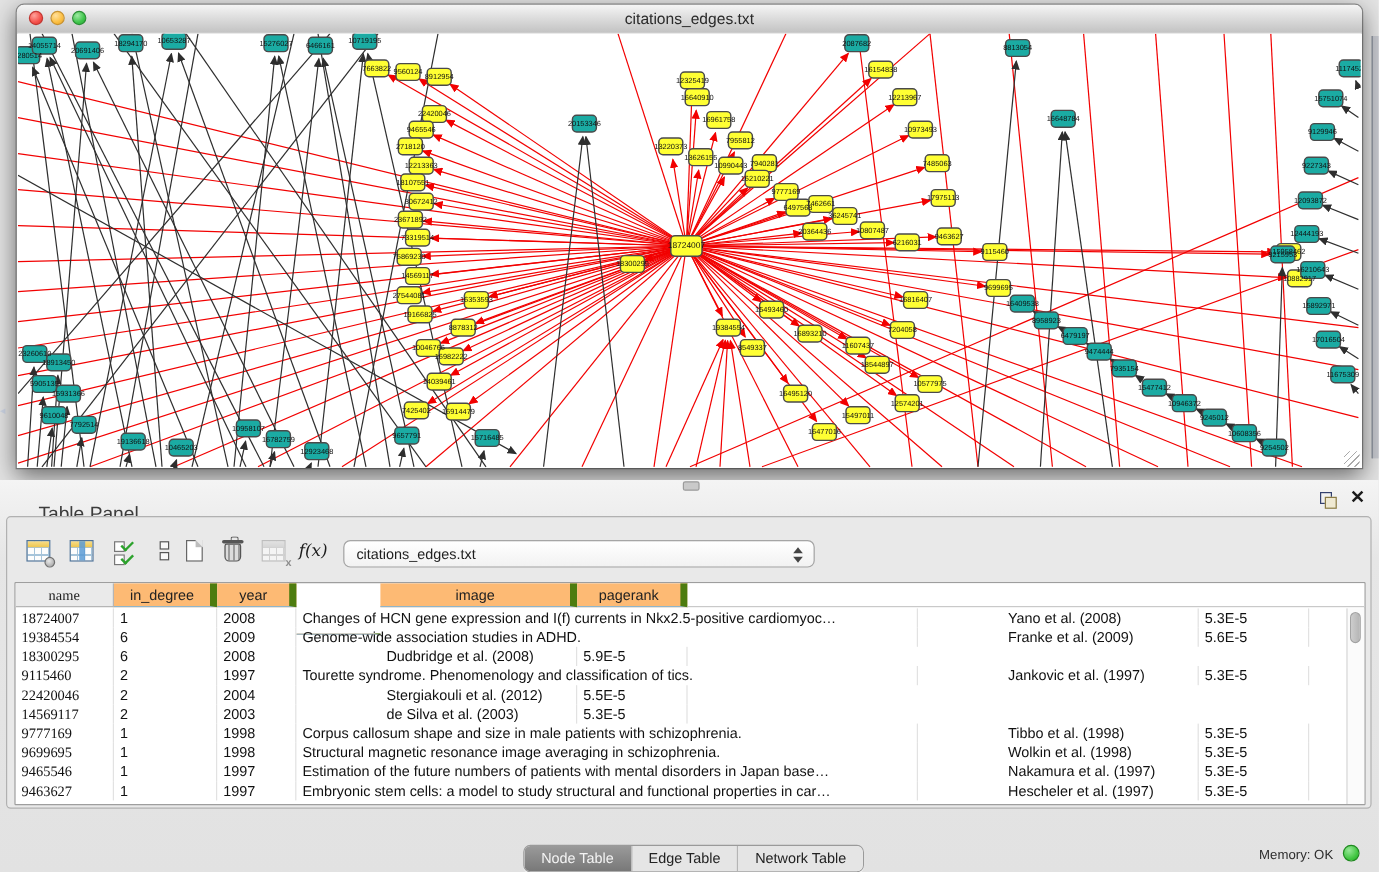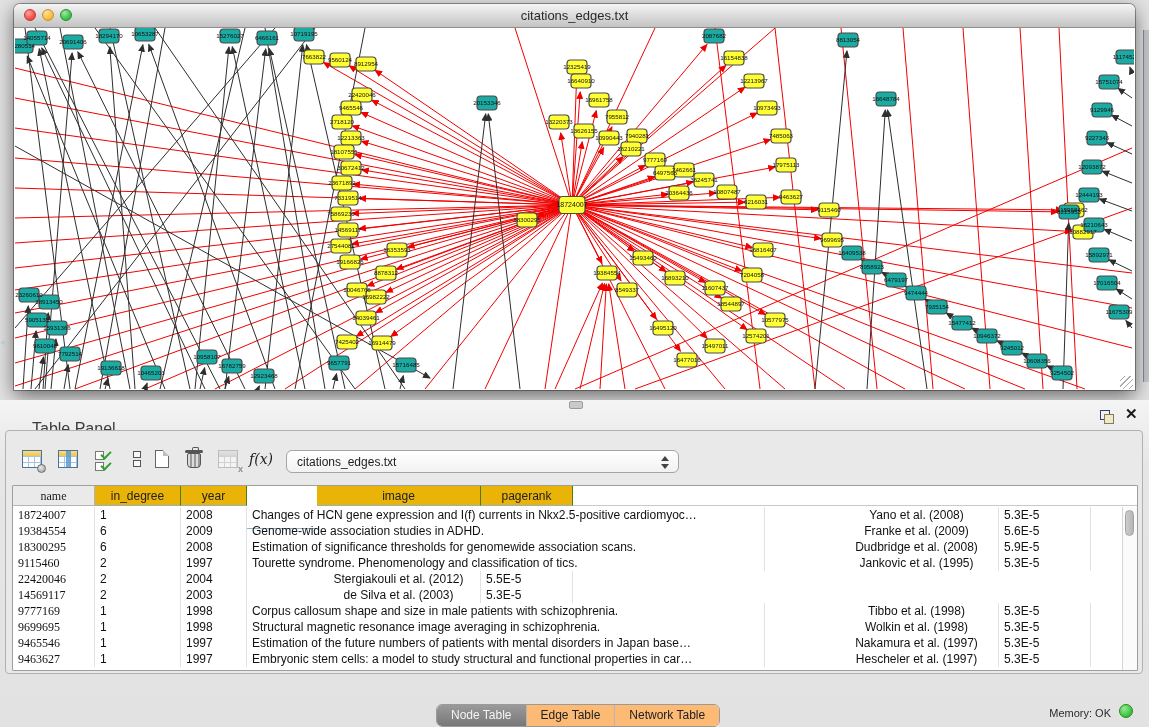--- a/index.html
+++ b/index.html
@@ -82,38 +82,38 @@
   #table-selector .stepper{position:absolute;right:9px;top:4px;width:9px;height:15px;}
   #table-selector .stepper .up{position:absolute;left:1px;top:1px;width:0;height:0;
     border-left:4px solid transparent;border-right:4px solid transparent;border-bottom:5px solid #444;}
   #table-selector .stepper .dn{position:absolute;left:1px;bottom:1px;width:0;height:0;
     border-left:4px solid transparent;border-right:4px solid transparent;border-top:5px solid #444;}
 
   
   #table-viewport{position:absolute;left:6px;top:54px;width:1124px;height:184px;background:#fff;
     border:1px solid #9e9e9e;border-radius:1px;overflow:hidden;}
   #table-header{display:flex;height:20px;line-height:20px;font-size:12px;color:#222;}
-  #table-header .th{box-sizing:border-box;background:#eab308;border-right:1px solid #4d7c0f;border-bottom:1px solid #8fb4c9;
+  #table-header .th{box-sizing:border-box;background:#fdba74;border-right:6px solid #4d7c0f;border-bottom:1px solid #8fb4c9;
       text-align:center;overflow:hidden;white-space:nowrap;cursor:pointer;}
   #table-header .th.c0{background:#eaeaea;border-right:1px solid #b5b5b5;border-bottom:1px solid #b5b5b5;}
   #table-header .th.filler{background:#fff;border:none;border-bottom:1px solid #c9c9c9;flex:1;cursor:default;}
   #table-body{position:absolute;left:0;top:21px;right:14px;bottom:0;}
   .tr{display:flex;height:16px;line-height:16px;font-size:12px;color:#111;}
   .tr .td{box-sizing:border-box;padding:0 5px;border-right:1px solid #e2e2e2;overflow:hidden;white-space:nowrap;}
   .c0{width:82px;font-family:Liberation Serif, serif;} .c1{width:86px;} .c2{width:66px;} .c3{width:518px;} .c4{width:70px;margin-top:42px;} .c5{width:164px;} .c6{width:92px;}
-  .td.c5{text-align:center;}
+  .td.c5{text-align:left;}
   #vscrollbar{position:absolute;right:0;top:21px;bottom:0;width:14px;background:#fbfbfb;border-left:1px solid #d6d6d6;}
   #vthumb{position:absolute;left:2px;top:3px;width:9px;height:26px;border-radius:5px;
      background:linear-gradient(90deg,#cdcdcd,#b5b5b5);border:1px solid #a3a3a3;box-sizing:border-box;}
 
   
   #table-tabs{position:absolute;left:430px;top:273px;height:21px;display:flex;
      border:1px solid #9a9a9a;border-radius:6px;overflow:hidden;background:#fcfcfc;
      box-shadow:0 1px 0 rgba(255,255,255,.7);}
-  .seg{height:21px;line-height:21px;font-size:12px;color:#222;padding:0 14px;cursor:pointer;background:#fdba74;}
+  .seg{height:21px;line-height:21px;font-size:12px;color:#222;padding:0 14px;cursor:pointer;background:#e5e5e5;}
   .seg.active{background:linear-gradient(#9a9a9a,#787878);color:#f4f4f4;}
   .seg + .seg{border-left:1px solid #b5b5b5;}
 
   
   #memory-status{position:absolute;right:38px;top:306px;font-size:11px;color:#2c2c2c;line-height:14px;}
   #memory-dot{position:absolute;right:16px;top:304px;width:14px;height:14px;border-radius:50%;
      background:radial-gradient(circle at 35% 30%,#97e897,#3dc43d 65%,#2aa52a);border:1px solid #1f8a1f;box-sizing:border-box;cursor:pointer;}
 </style>
 </head>
 <body>
@@ -624,32 +624,31 @@
             <div class="td c2">2009</div>
             <div class="td c3">Genome-wide association studies in ADHD.</div>
             <div class="td c4">0</div>
             <div class="td c5">Franke et al. (2009)</div>
             <div class="td c6">5.6E-5</div>
           </div>
           <div class="tr">
             <div class="td c0">18300295</div>
             <div class="td c1">6</div>
             <div class="td c2">2008</div>
-            <div class="td c3">Estimation of significance thresholds for genomewide association scans.</div>
             <div class="td c4">0</div>
             <div class="td c5">Dudbridge et al. (2008)</div>
             <div class="td c6">5.9E-5</div>
           </div>
           <div class="tr">
             <div class="td c0">9115460</div>
             <div class="td c1">2</div>
             <div class="td c2">1997</div>
             <div class="td c3">Tourette syndrome. Phenomenology and classification of tics.</div>
             <div class="td c4">0</div>
-            <div class="td c5">Jankovic et al. (1995)</div>
+            <div class="td c5">Jankovic et al. (1997)</div>
             <div class="td c6">5.3E-5</div>
           </div>
           <div class="tr">
             <div class="td c0">22420046</div>
             <div class="td c1">2</div>
             <div class="td c2">2004</div>
             <div class="td c4">0</div>
             <div class="td c5">Stergiakouli et al. (2012)</div>
             <div class="td c6">5.5E-5</div>
           </div>

